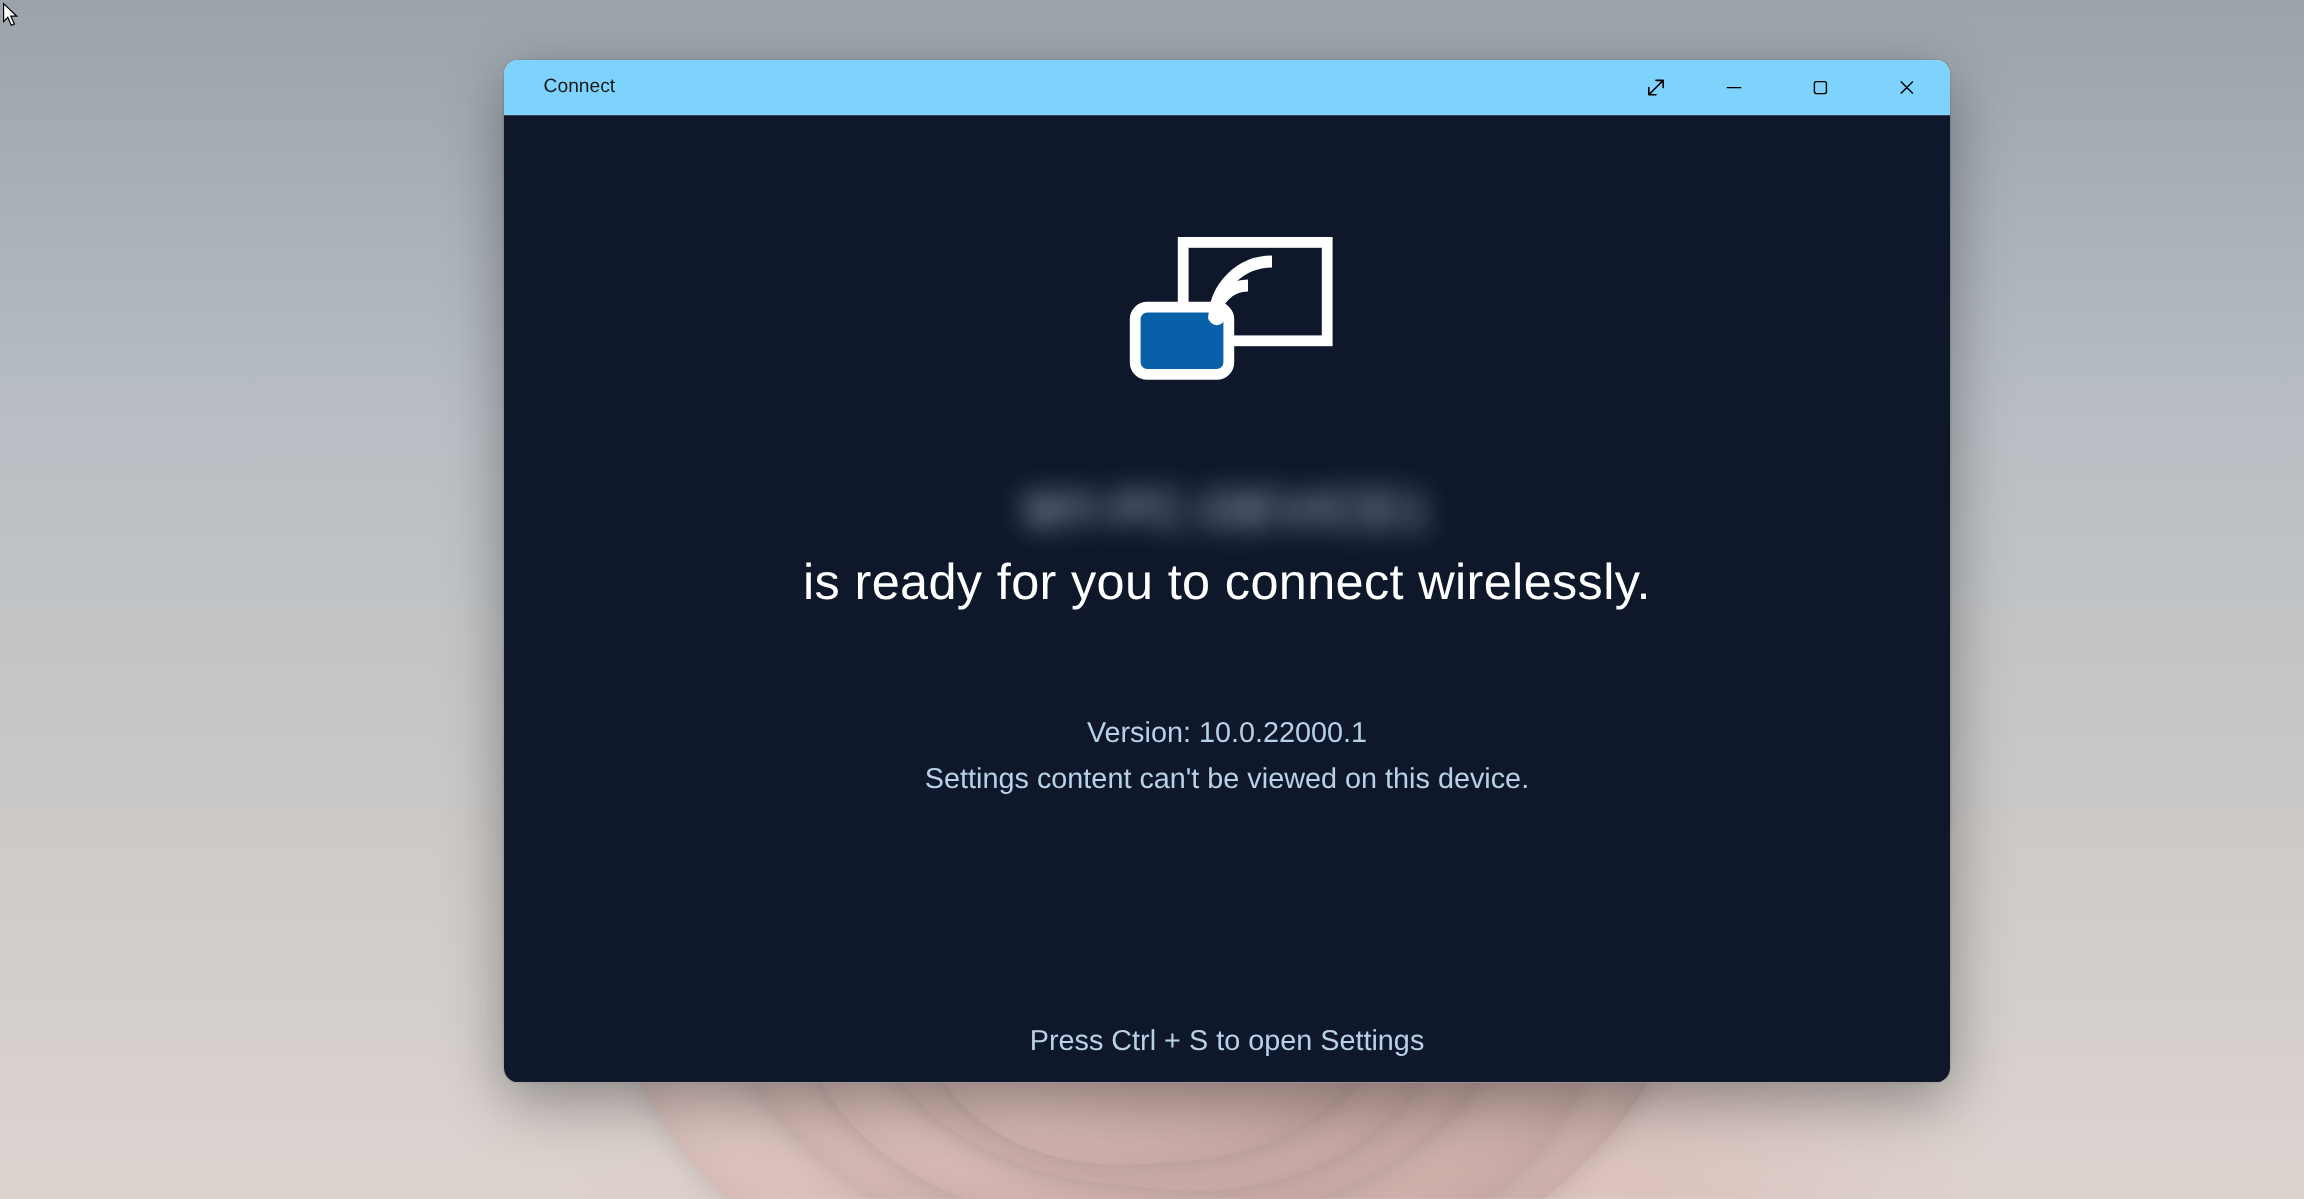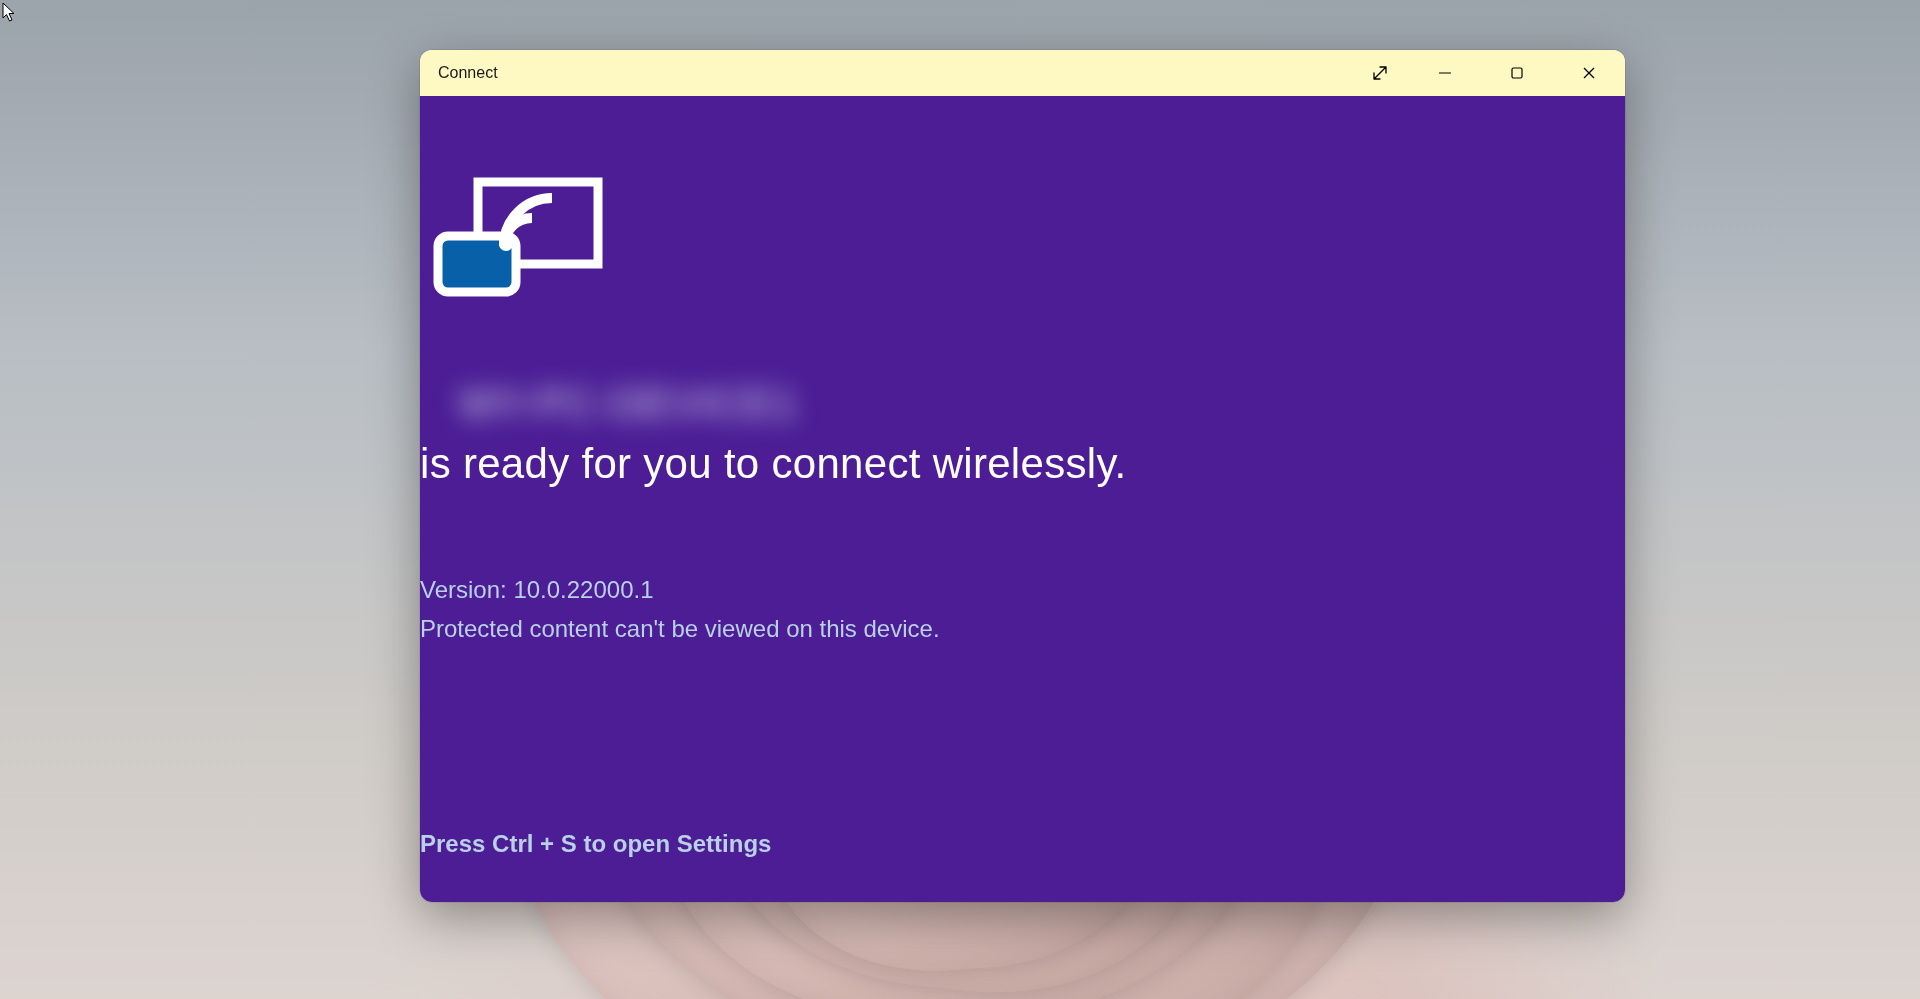--- a/index.html
+++ b/index.html
@@ -62,24 +62,24 @@
       height: 852px;
       background: #ffffff;
       border-radius: 12px;
       box-shadow: 0 15px 50px rgba(0,0,0,0.35), 0 0 0 1px rgba(0,0,0,0.08);
       overflow: hidden;
       display: flex;
       flex-direction: column;
     }
     .titlebar {
       height: 46px;
-      background: #fef9c3;
+      background: #7dd3fc;
       display: flex;
       align-items: center;
-      padding-left: 18px;
+      padding-left: 33px;
       flex-shrink: 0;
     }
     .titlebar-title {
       font-size: 16px;
       color: #1a1a1a;
       font-weight: 400;
       flex: 1;
     }
     .titlebar-controls {
       display: flex;
@@ -93,25 +93,26 @@
       justify-content: center;
       cursor: pointer;
       color: #000;
     }
     .titlebar-btn svg { width: 14px; height: 14px; }
     .fullscreen-btn { width: 58px; }
     .fullscreen-btn svg { width: 16px; height: 16px; }
 
     .content-area {
       flex: 1;
-      background: #4c1d95;
+      background: #0f172a;
       display: flex;
       flex-direction: column;
+      align-items: center;
       color: white;
-      padding-top: 78px;
+      padding-top: 98px;
       position: relative;
     }
     .cast-icon {
       margin-bottom: 68px;
     }
     .device-name {
       font-size: 42px;
       font-weight: 300;
       color: #d0e0f0;
       filter: blur(12px);
@@ -133,23 +134,23 @@
       color: #b8d0e8;
       margin-bottom: 11px;
     }
     .protected-text {
       font-size: 24px;
       font-weight: 400;
       color: #b8d0e8;
     }
     .settings-hint {
       position: absolute;
-      bottom: 44px;
+      bottom: 20px;
       font-size: 24px;
-      font-weight: 700;
+      font-weight: 400;
       color: #b8d0e8;
     }
   </style>
 </head>
 <body>
 
 <div class="desktop-bg">
   <div class="desktop-bloom">
     <div class="petal p1"></div>
     <div class="petal p2"></div>
@@ -198,16 +199,16 @@
         <rect x="18" y="62" width="78" height="56" rx="10" ry="10" stroke="white" stroke-width="9" fill="#0860a8"></rect>
         <path d="M 84 72 A 48 48 0 0 1 132 24" stroke="white" stroke-width="10" fill="none" stroke-linecap="butt"></path>
         <path d="M 84 72 A 28 28 0 0 1 112 44" stroke="white" stroke-width="10" fill="none" stroke-linecap="butt"></path>
         <circle cx="86" cy="70" r="7" fill="white"></circle>
       </svg>
     </div>
 
     <div class="device-name">MY-PC-DEVICE1</div>
     <div class="ready-text">is ready for you to connect wirelessly.</div>
     <div class="version-text">Version: 10.0.22000.1</div>
-    <div class="protected-text">Protected content can't be viewed on this device.</div>
+    <div class="protected-text">Settings content can't be viewed on this device.</div>
     <div class="settings-hint">Press Ctrl + S to open Settings</div>
   </div>
 </div>
 
 </body></html>

